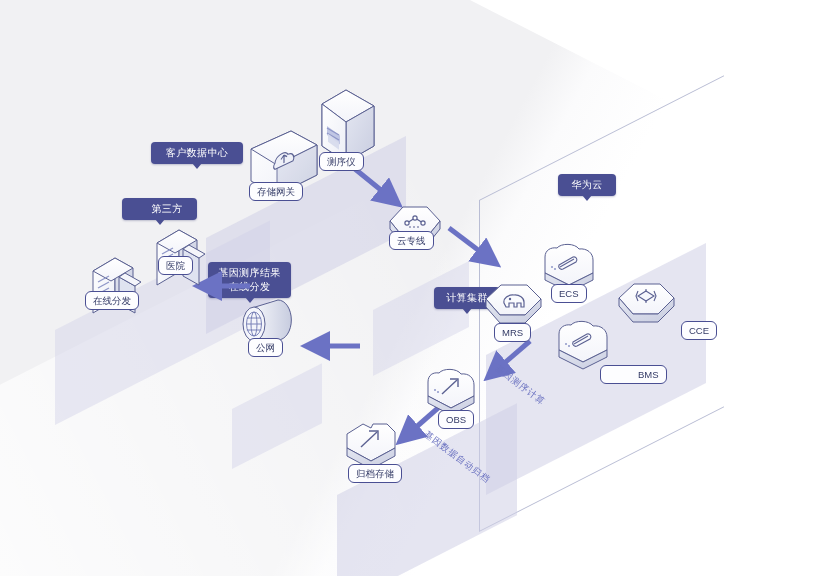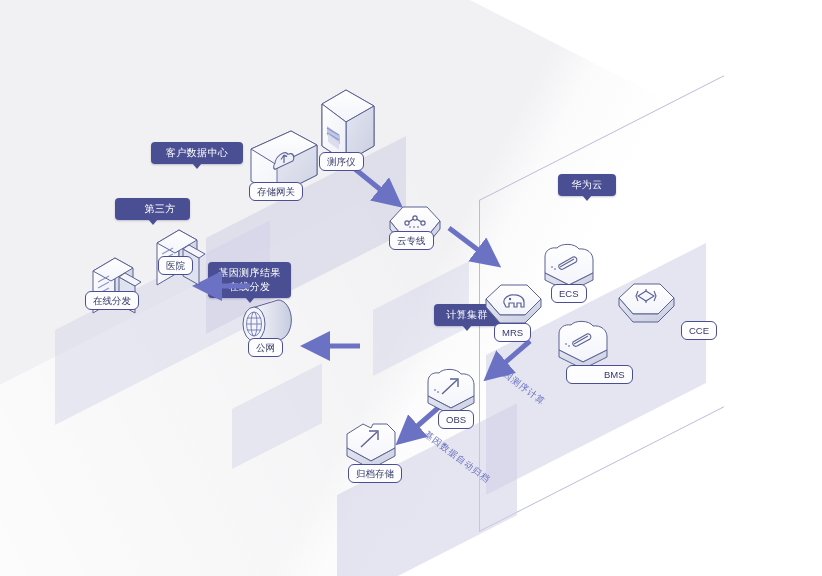--- a/index.html
+++ b/index.html
@@ -88,25 +88,25 @@
   <div class="band lite" style="left:232px;top:409px;width:90px;height:60px;"></div>
 
   <div class="boundary" style="left:479px;top:200px;width:320px;height:330px;"></div>
 
   <div class="band" style="left:486px;top:355px;width:220px;height:140px;"></div>
 
   <div class="band" style="left:337px;top:495px;width:180px;height:112px;"></div>
 
   <div class="badge" style="left:151px;top:142px;width:74px;">客户数据中心</div>
 
-  <div class="badge" style="left:115px;top:198px;width:42px;padding-left:24px;">第三方</div>
+  <div class="badge" style="left:122px;top:198px;width:42px;padding-left:24px;">第三方</div>
 
   <div class="badge" style="left:558px;top:174px;width:40px;">华为云</div>
 
-  <div class="badge" style="left:434px;top:304px;width:48px;">计算集群</div>
+  <div class="badge" style="left:434px;top:287px;width:48px;">计算集群</div>
 
 
   <div class="badge" style="left:208px;top:262px;width:65px;">基因测序结果
 在线分发</div>
 
   <svg class="arrow" style="left:352px;top:166px;" width="56" height="46">
     <defs>
       <marker id="ah" markerWidth="6" markerHeight="6" refX="3.2" refY="3" orient="auto">
         <path d="M0,0 L6,3 L0,6 z" fill="#6b72c4"></path>
       </marker>
@@ -283,21 +283,21 @@
       <g transform="translate(16,12)" fill="none" stroke="#5b6192" stroke-width="1.1">
         <path d="M2,10 L16,2 a3,3 0 0 1 3,5 L6,14 a3,3 0 0 1 -4,-4 Z" fill="#f7f8fd"></path>
         <path d="M3,12 L17,4"></path>
       </g>
       <g fill="#8f97c8">
           <circle cx="11" cy="24" r="1"></circle>
           <circle cx="14" cy="26" r="1"></circle>
         </g>
     </svg>
   </div>
-  <div class="chip" style="left:566px;top:365px;padding-left:37px;">BMS</div>
+  <div class="chip" style="left:600px;top:365px;padding-left:37px;">BMS</div>
 
   <div class="node" style="left:616px;top:276px;">
     <svg width="62" height="56">
       <path d="M3,22 L18,8 L44,8 L58,22 L42,38 L17,38 Z" fill="url(#gTop)" stroke="#5b6192" stroke-width="1"></path>
       <path d="M3,22 L17,38 L42,38 L58,22 L58,30 L42,46 L17,46 L3,30 Z" fill="url(#gFaceR)" stroke="#5b6192" stroke-width="1"></path>
       <g transform="translate(20,13)" fill="none" stroke="#5b6192" stroke-width="1.1">
         <path d="M10,2 L18,7 L10,12 L2,7 Z" fill="#f6f7fc"></path>
         <path d="M2,2 L0,7 L2,12"></path>
           <path d="M18,2 L20,7 L18,12"></path>
         <path d="M10,0 L10,3 M10,11 L10,14"></path>

